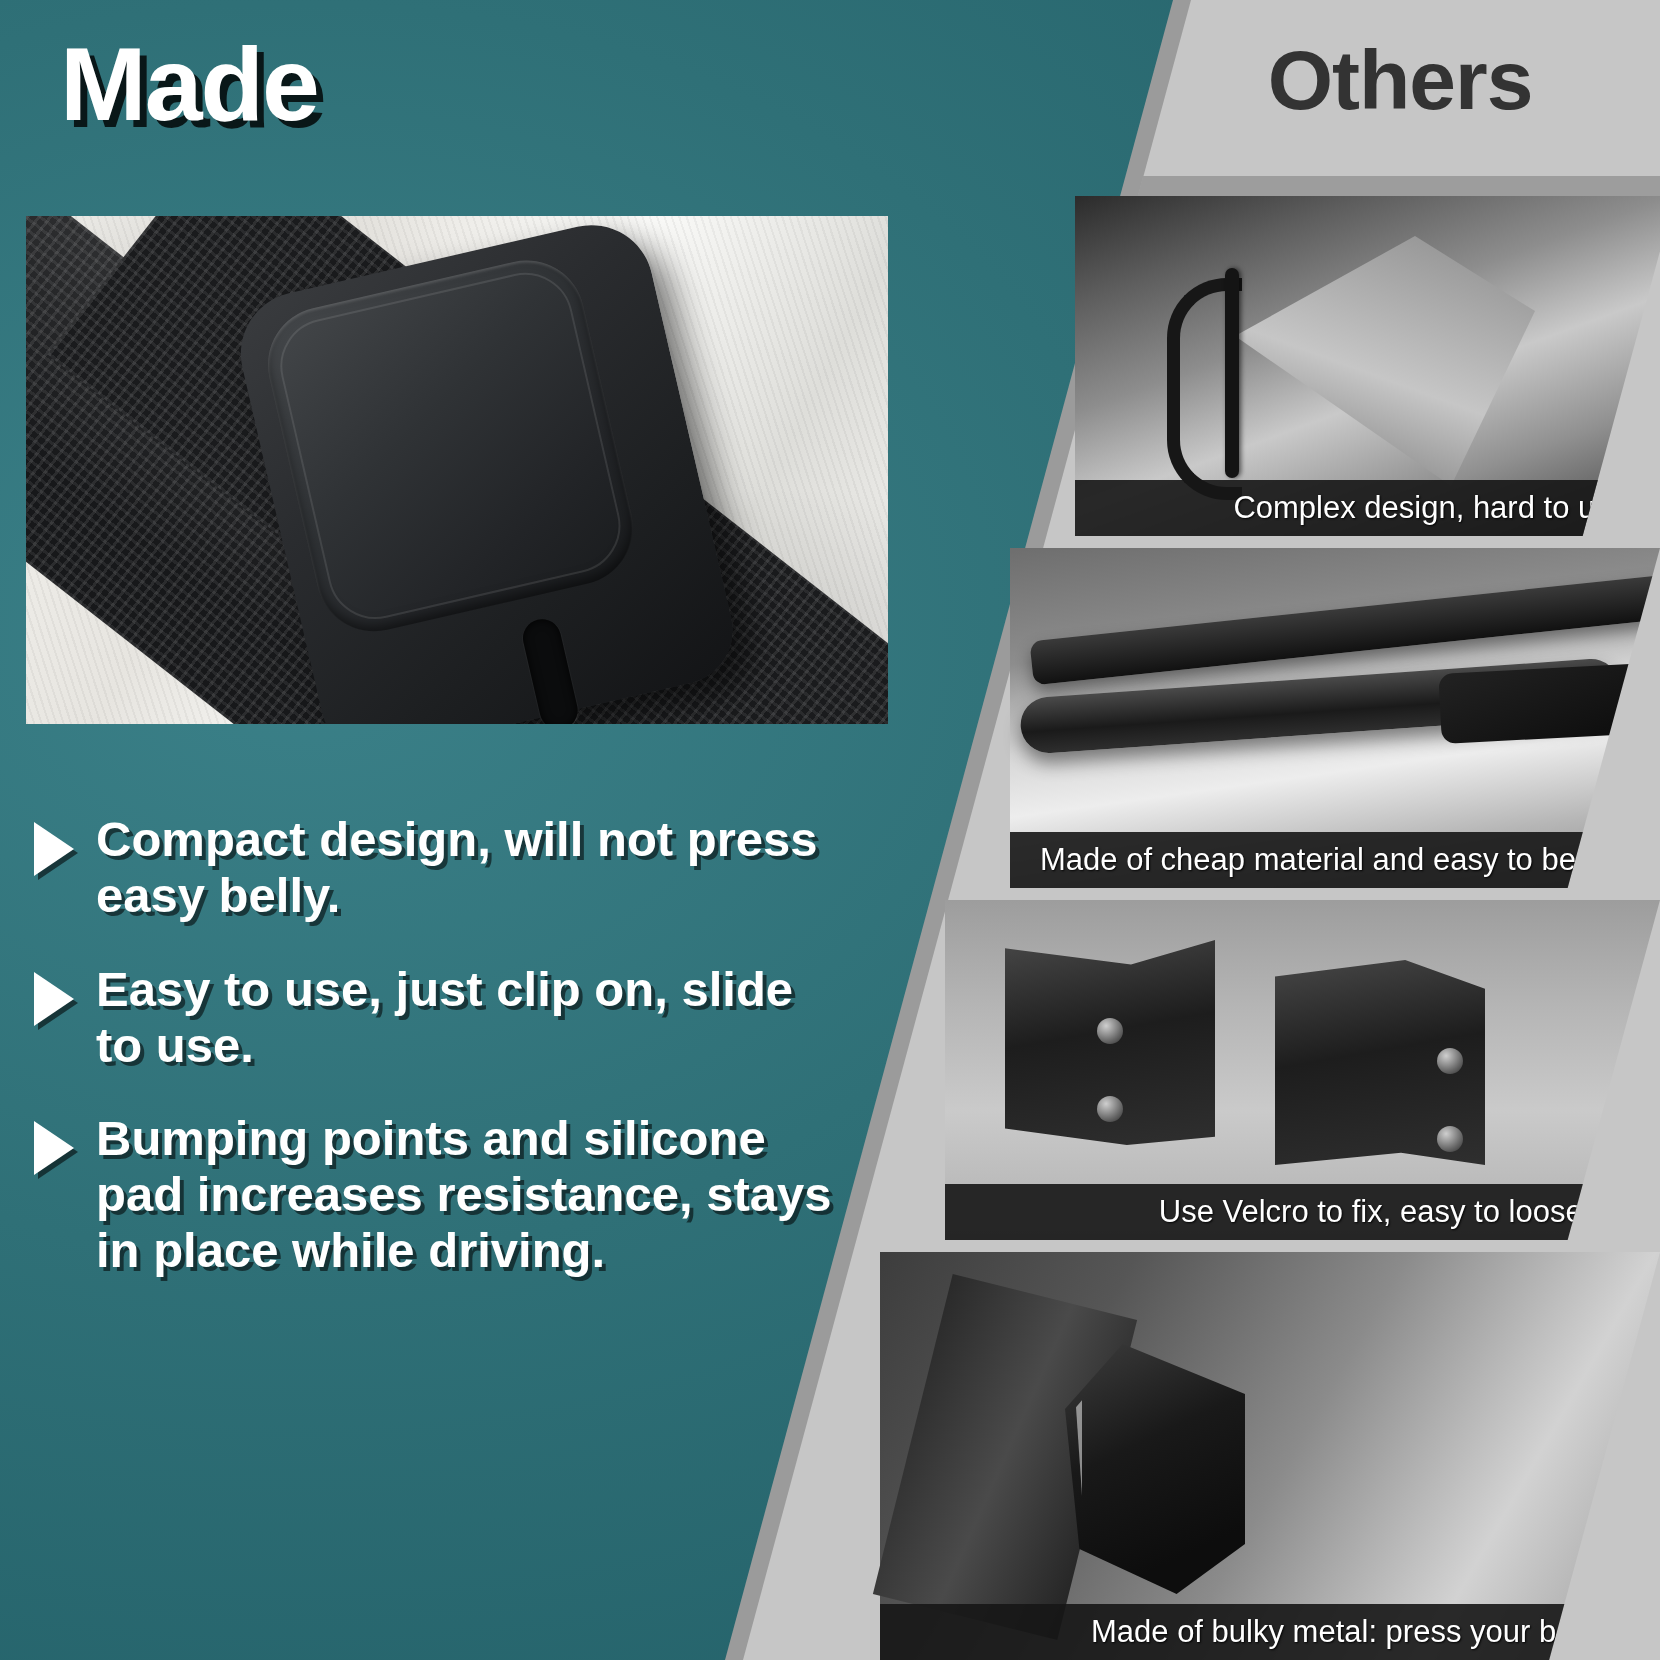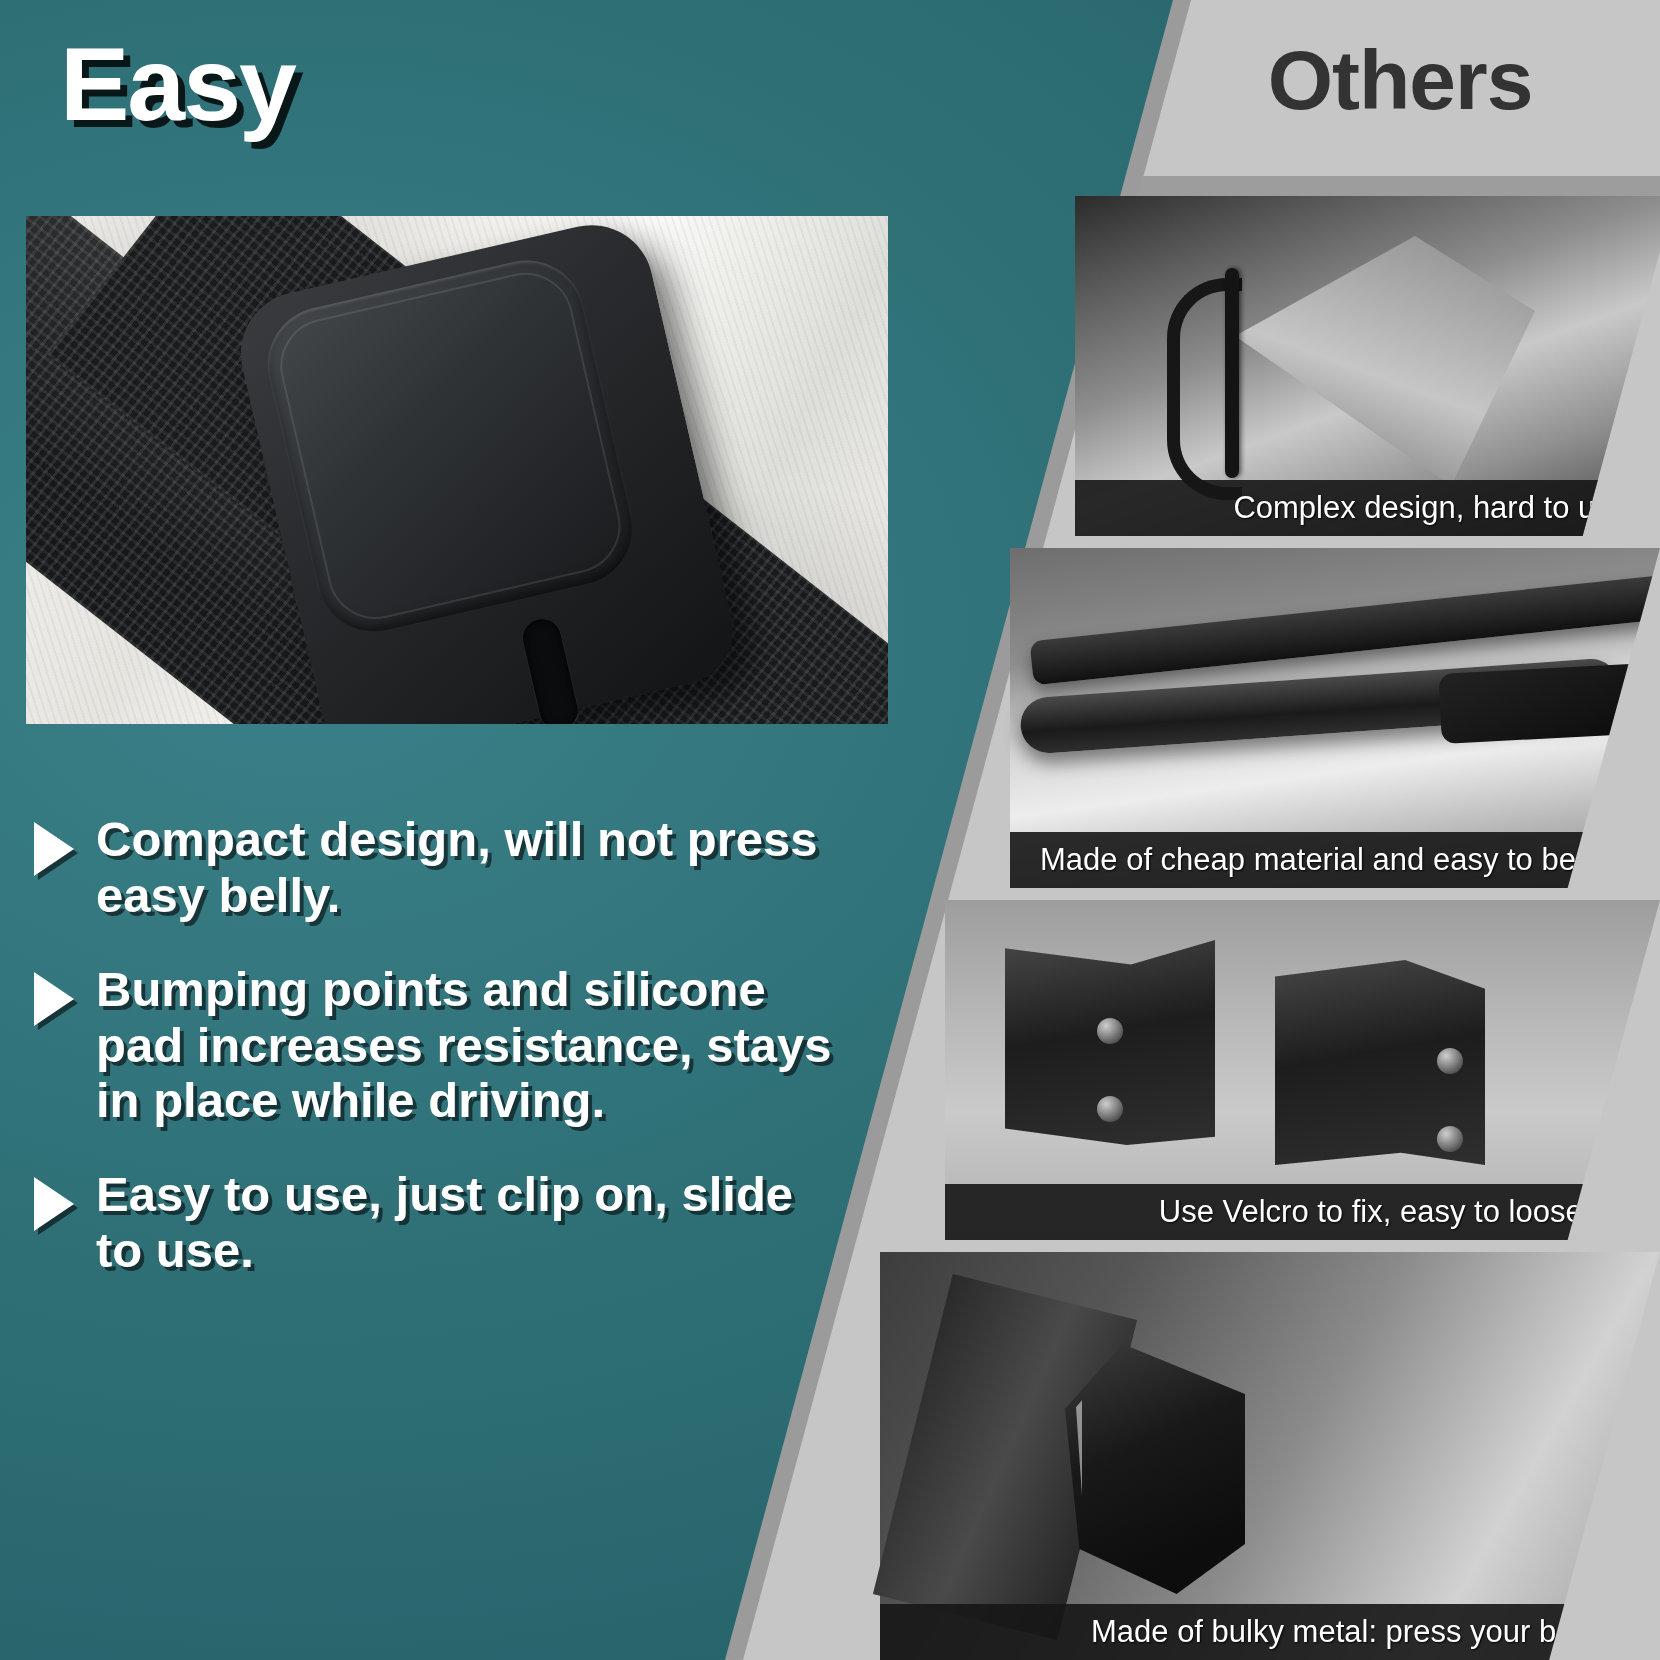--- a/index.html
+++ b/index.html
@@ -245,47 +245,47 @@
 <div id="stage">
 
   <div class="teal-bg"></div>
 
   <div class="right-panel"></div>
   <div class="right-inner"></div>
   <div class="others-band"></div>
 
   <div class="others-title">Others</div>
 
-  <div class="ours-title">Easy</div>
+  <div class="ours-title">Made</div>
 
   <div class="hero">
     <div class="cloth"></div>
     <div class="belt"></div>
     <div class="belt-b"></div>
     <div class="clip">
       <div class="clip-face"></div>
       <div class="clip-slot"></div>
     </div>
   </div>
 
   <div class="bullets">
 
     <div class="bullet">
       <div class="tri"></div>
       <div class="btext">Compact design, will not press easy belly.</div>
     </div>
 
     <div class="bullet">
       <div class="tri"></div>
-      <div class="btext">Bumping points and silicone pad increases resistance, stays in place while driving.</div>
+      <div class="btext">Easy to use, just clip on, slide to use.</div>
     </div>
 
     <div class="bullet">
       <div class="tri"></div>
-      <div class="btext">Easy to use, just clip on, slide to use.</div>
+      <div class="btext">Bumping points and silicone pad increases resistance, stays in place while driving.</div>
     </div>
 
   </div>
 
   <div class="card" id="card1">
     <div class="inner">
       <div class="ph">
         <div class="wedge"></div>
         <div class="hook2"></div>
         <div class="hook"></div>

